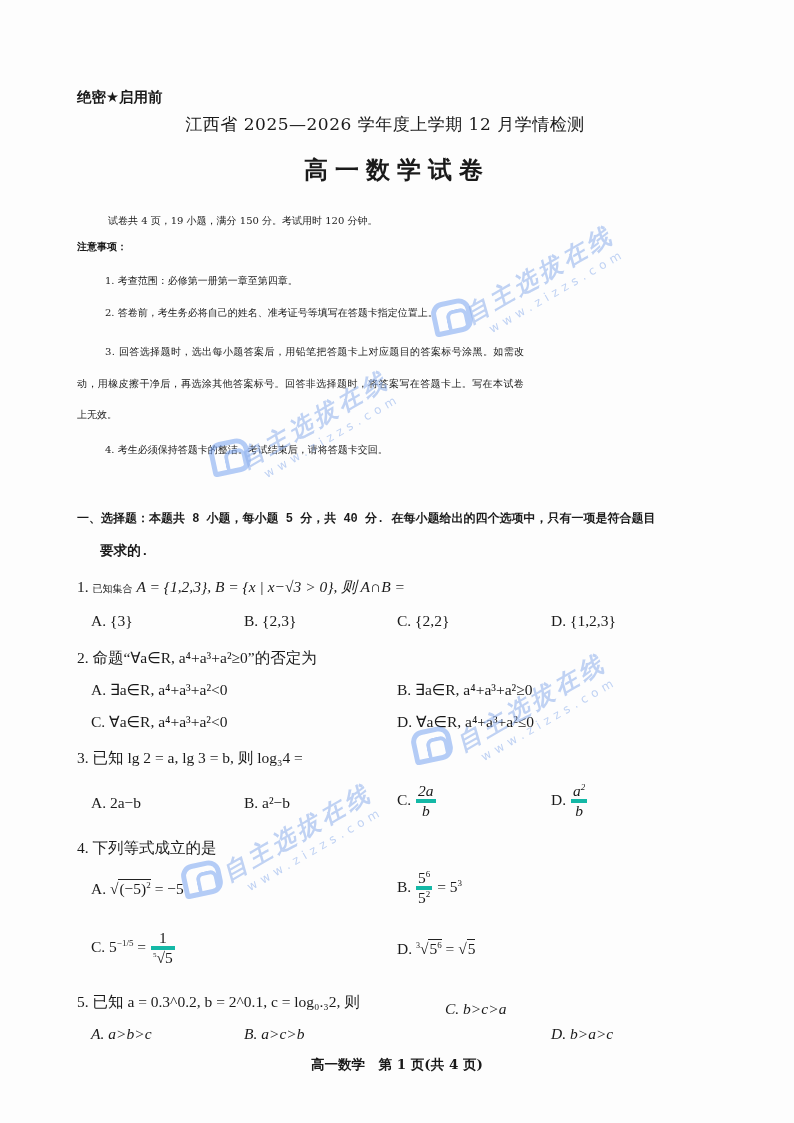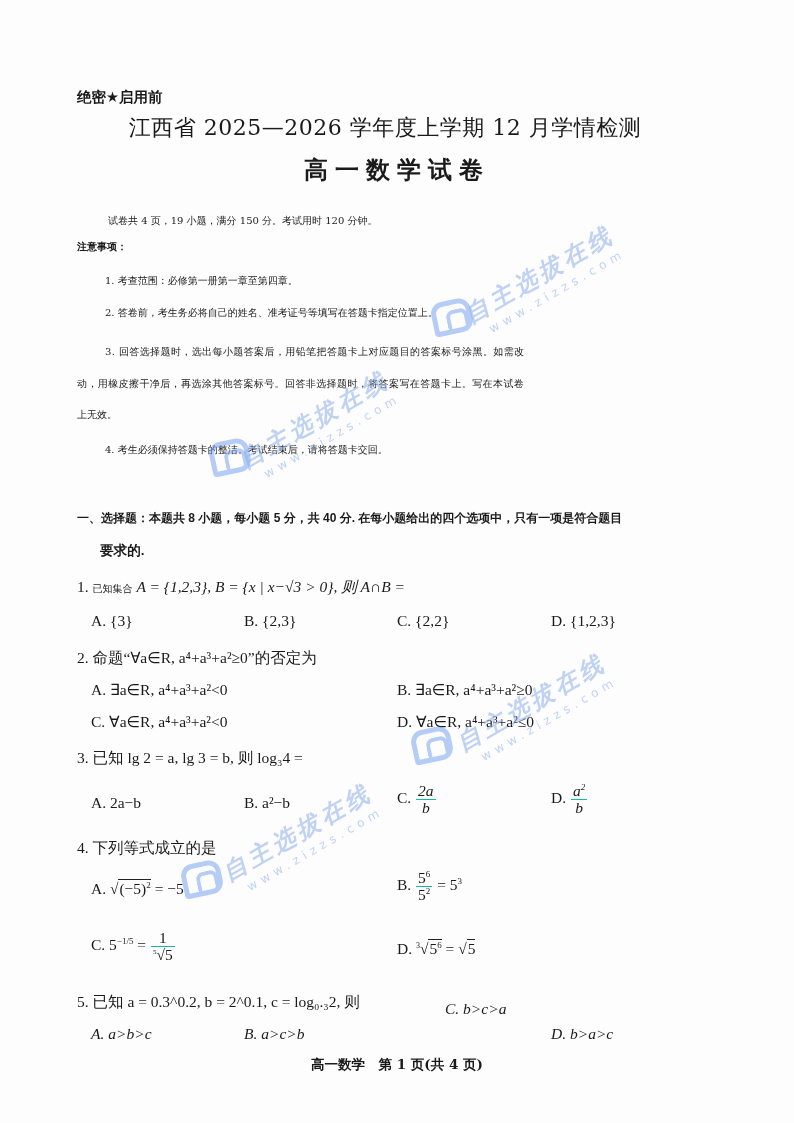--- a/index.html
+++ b/index.html
@@ -2,29 +2,29 @@
 <html><head>
 <meta charset="utf-8">
 <style>
   html, body { margin: 0; padding: 0; }
   body {
     width: 794px; height: 1123px; background: #fdfdfd; position: relative; overflow: hidden;
     font-family: "DejaVu Serif", "Liberation Serif", serif; color: #1a1a1a;
   }
   .abs { position: absolute; white-space: nowrap; }
   .secret { left: 77px; top: 88px; font-family: "DejaVu Sans", sans-serif; font-size: 14.5px; font-weight: bold; }
-  .title1 { left: 0; width: 770px; text-align: center; top: 113px; font-size: 22px; letter-spacing: 0.5px; }
+  .title1 { left: 0; width: 770px; text-align: center; top: 113px; font-size: 17px; letter-spacing: 0.5px; }
   .title2 { left: 0; width: 794px; text-align: center; top: 154px; font-size: 24px; font-weight: bold; letter-spacing: 7px; }
   .p { font-size: 10px; }
-  .sans { font-family: Liberation Sans, sans-serif; font-weight: bold; }
+  .sans { font-family: Liberation Mono, monospace; font-weight: bold; }
   .math { font-family: "Liberation Serif", serif; font-size: 15.5px; }
   .it { font-style: italic; }
   sup { font-size: 9px; vertical-align: 6px; line-height: 0; }
   .frac { display: inline-block; vertical-align: middle; text-align: center; line-height: 1.05; margin: 0 1px; }
-  .frac .num { display: block; border-bottom: 1px solid #14b8a6; padding: 0 2px; }
+  .frac .num { display: block; border-bottom: 4px solid #14b8a6; padding: 0 2px; }
   .frac .den { display: block; padding: 0 2px; }
   .sqrt { border-top: 1px solid #222; padding-left: 1px; }
   .footer { left: 0; width: 794px; text-align: center; top: 1056px; font-size: 13.5px; font-weight: bold; }
   
   .wm { position: absolute; color: #8fb0ec; opacity: 0.55; transform: rotate(-30deg); transform-origin: left center; pointer-events: none; }
   .wm .cn { font-family: "DejaVu Sans", sans-serif; font-size: 24px; font-weight: bold; font-style: italic; letter-spacing: 4px; display: block; }
   .wm .url { font-family: "DejaVu Sans", sans-serif; font-size: 12px; letter-spacing: 5px; display: block; margin-left: 14px; }
   .logo { position: absolute; width: 40px; height: 34px; border: 5px solid #6d9cf0; border-radius: 12px 12px 12px 4px; opacity: 0.5; transform: rotate(-12deg); box-sizing: border-box; }
   .logo::after { content: ""; position: absolute; left: 9px; top: 5px; width: 14px; height: 16px; border: 4px solid #6d9cf0; border-bottom: none; border-radius: 8px 8px 0 0; }
 </style>

